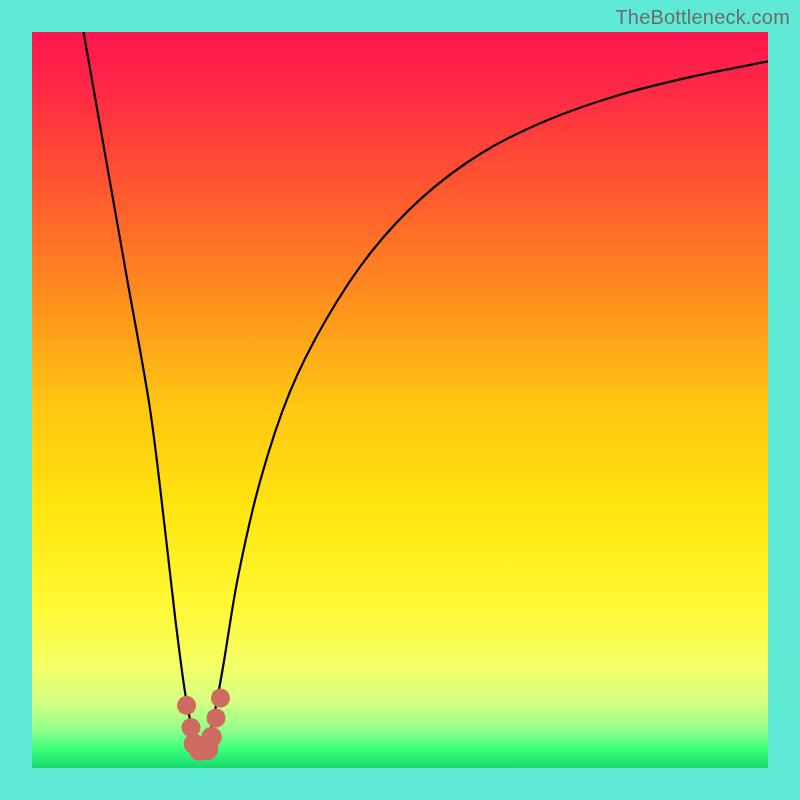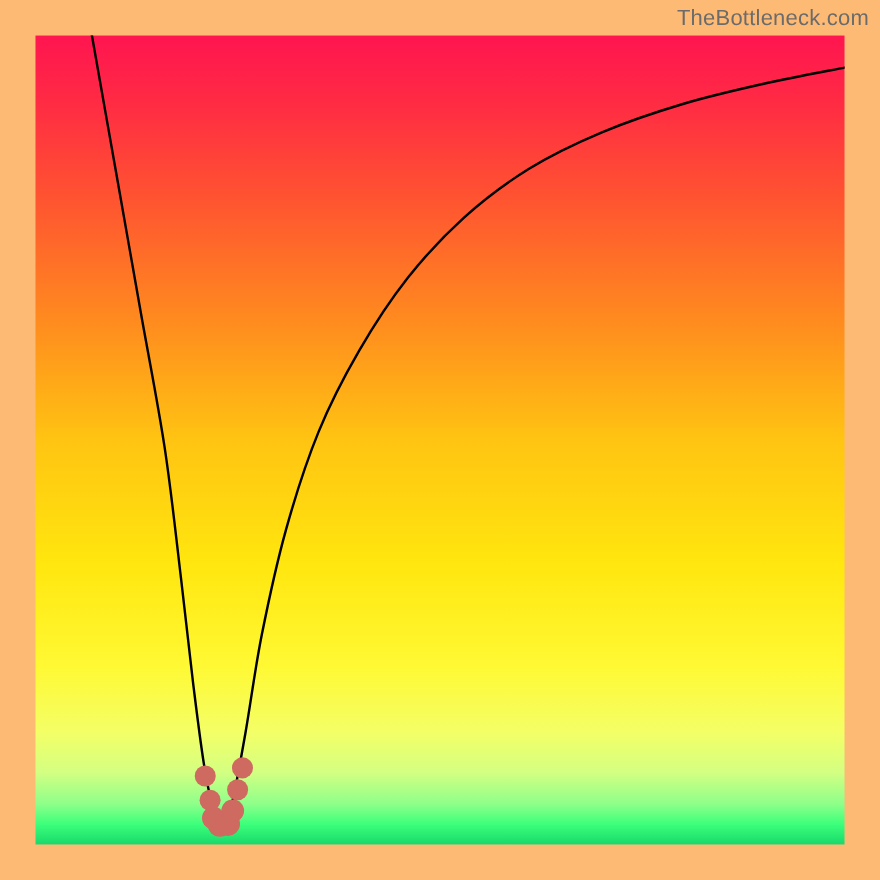--- a/index.html
+++ b/index.html
@@ -10,21 +10,21 @@
     overflow: hidden;
     background: #000;
     font-family: Arial, Helvetica, sans-serif;
   }
   .frame {
     position: absolute;
     left: 0;
     top: 0;
     width: 800px;
     height: 800px;
-    background: #fdba74;
+    background: #5eead4;
     text-align: right;
   }
   .plot {
     position: absolute;
     left: 32px;
     top: 32px;
     width: 736px;
     height: 736px;
     overflow: hidden;
   }

